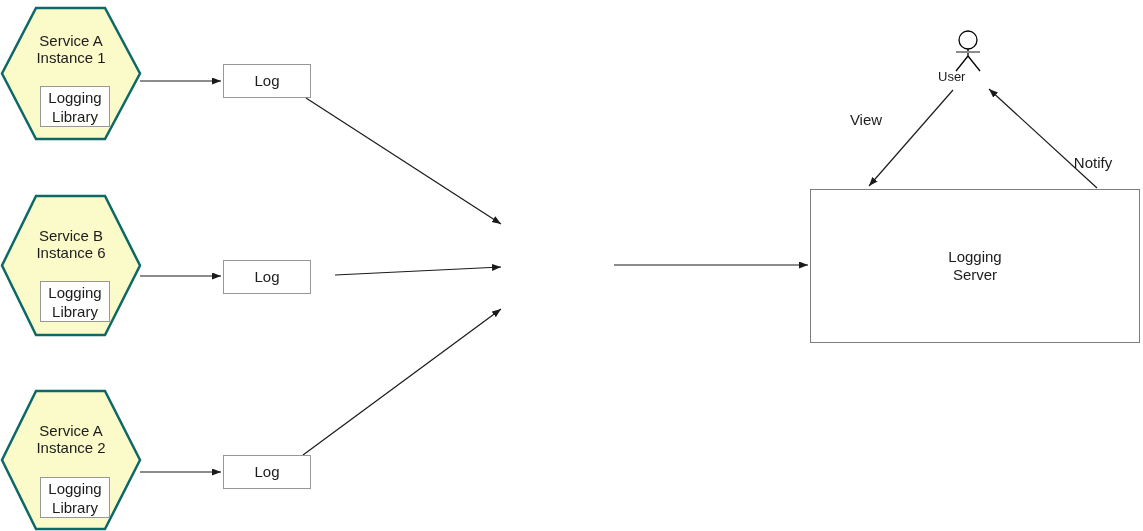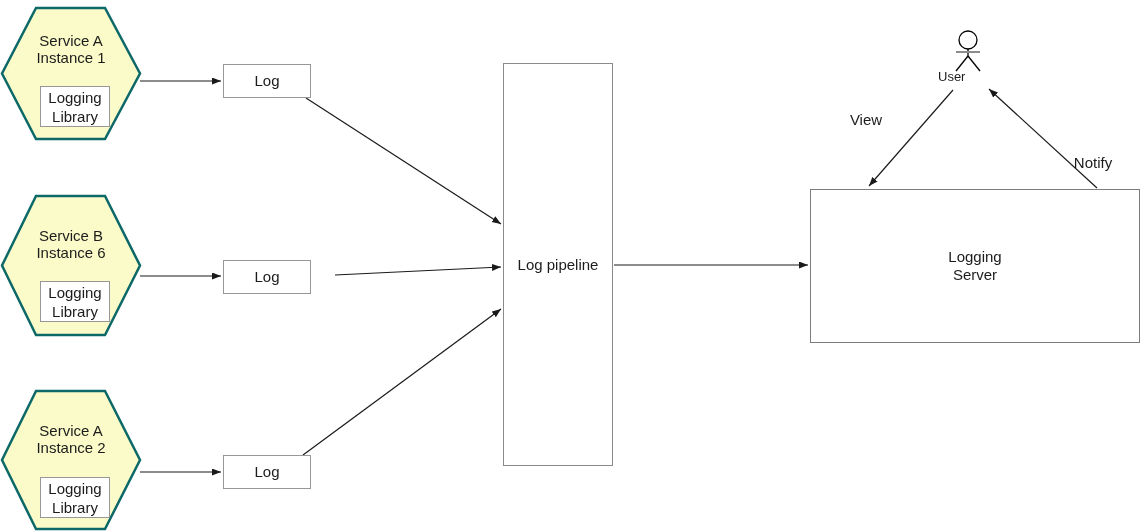--- a/index.html
+++ b/index.html
@@ -88,21 +88,20 @@
 Library</div>
     <div class="abs box lib-box" style="left:40px;top:281px;">Logging
 Library</div>
     <div class="abs box lib-box" style="left:40px;top:477px;">Logging
 Library</div>
 
     <div class="abs box log-box" style="left:223px;top:64px;">Log</div>
     <div class="abs box log-box" style="left:223px;top:260px;">Log</div>
     <div class="abs box log-box" style="left:223px;top:455px;">Log</div>
 
-    <div class="abs box pipeline-box" style="left:503px;top:63px;width:110px;height:403px;">Log pipeline</div>
 
     <div class="abs box server-box" style="left:810px;top:189px;width:330px;height:154px;">Logging
 Server</div>
 
     <div class="abs actor-label" style="left:938px;top:69px;width:60px;">User</div>
     <div class="abs edge-label" style="left:834px;top:100px;width:64px;margin-top:11px;">View</div>
     <div class="abs edge-label" style="left:1060px;top:106px;width:66px;margin-top:48px;">Notify</div>
 
   </div>
 </div>

